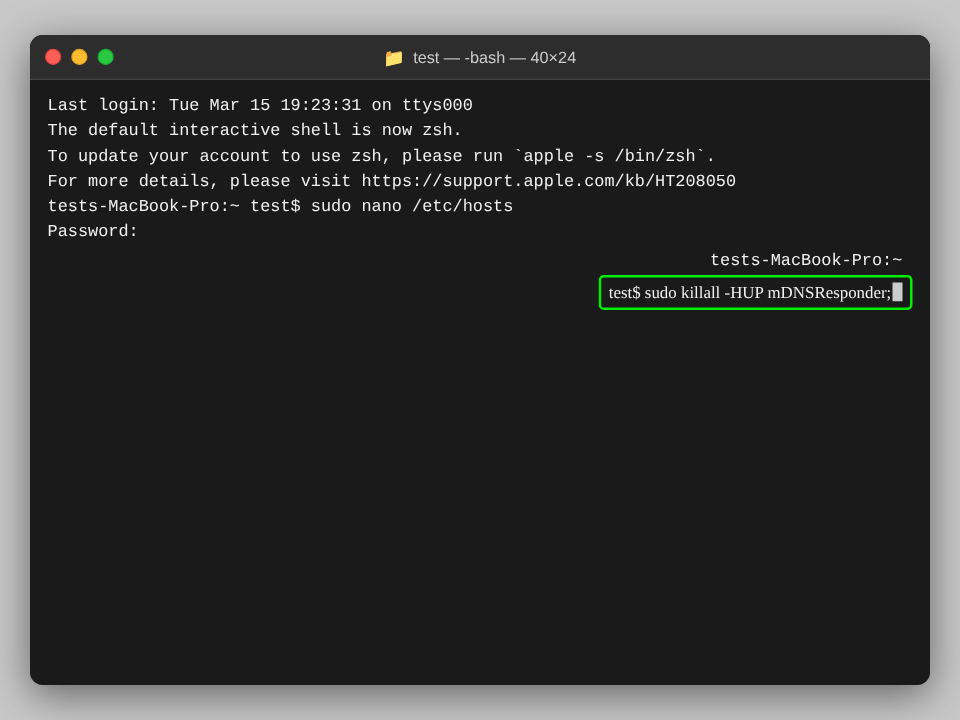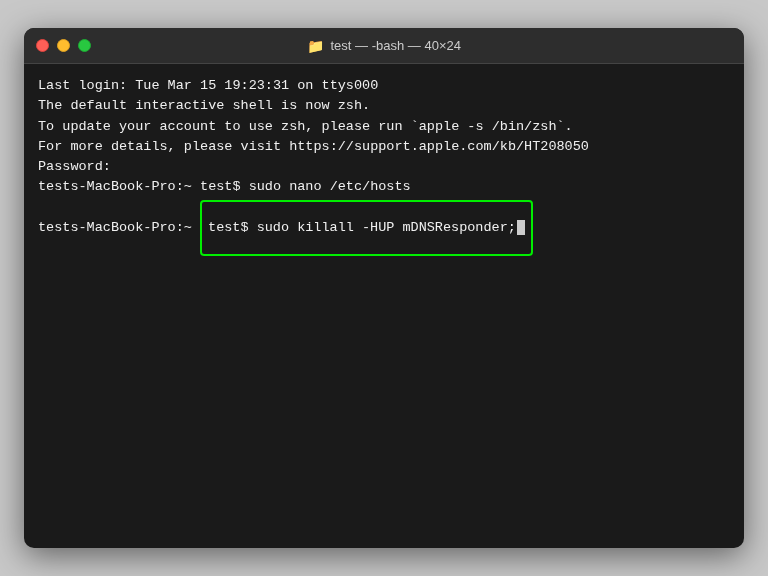--- a/index.html
+++ b/index.html
@@ -81,31 +81,33 @@
     }
 
     .line {
       white-space: pre;
       display: block;
     }
 
     .highlighted-row {
       position: relative;
       display: flex;
-      align-items: center;
+      align-items: flex-end;
       margin-top: 2px;
+      flex-direction: column;
     }
 
     .highlight-box {
       border: 2.5px solid #00ee00;
       border-radius: 4px;
-      padding: 16px 6px;
+      padding: 2px 6px;
       display: inline-flex;
       align-items: center;
       background: transparent;
+      font-family: Liberation Serif, serif;
     }
 
     .cursor {
       display: inline-block;
       width: 8px;
       height: 15px;
       background: #cccccc;
       vertical-align: middle;
       margin-left: 1px;
     }
@@ -130,22 +132,22 @@
       <span>test — -bash — 40×24</span>
     </div>
   </div>
 
   <div class="terminal-body">
     <span class="line">Last login: Tue Mar 15 19:23:31 on ttys000</span>
     <span class="line"></span>
     <span class="line">The default interactive shell is now zsh.</span>
     <span class="line">To update your account to use zsh, please run `apple -s /bin/zsh`.</span>
     <span class="line">For more details, please visit https://support.apple.com/kb/HT208050</span>
+    <span class="line">tests-MacBook-Pro:~ test$ sudo nano /etc/hosts</span>
     <span class="line">Password:</span>
-    <span class="line">tests-MacBook-Pro:~ test$ sudo nano /etc/hosts</span>
     <div class="highlighted-row">
       <span class="prompt-before">tests-MacBook-Pro:~ </span>
       <span class="highlight-box">
         <span>test$ sudo killall -HUP mDNSResponder;</span>
           <span class="cursor"></span>
       </span>
     </div>
   </div>
 </div>
 

